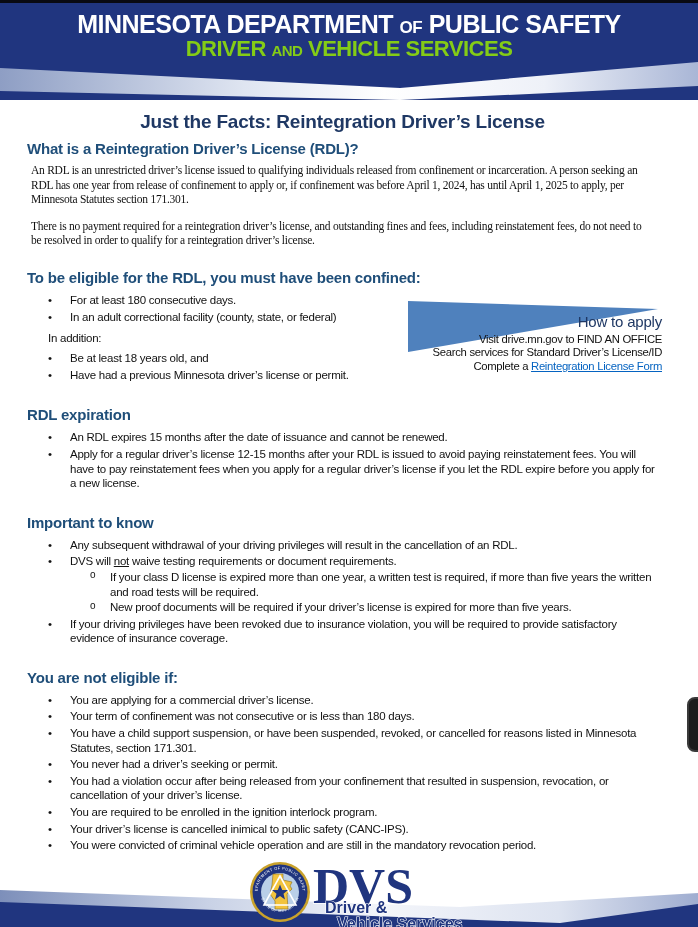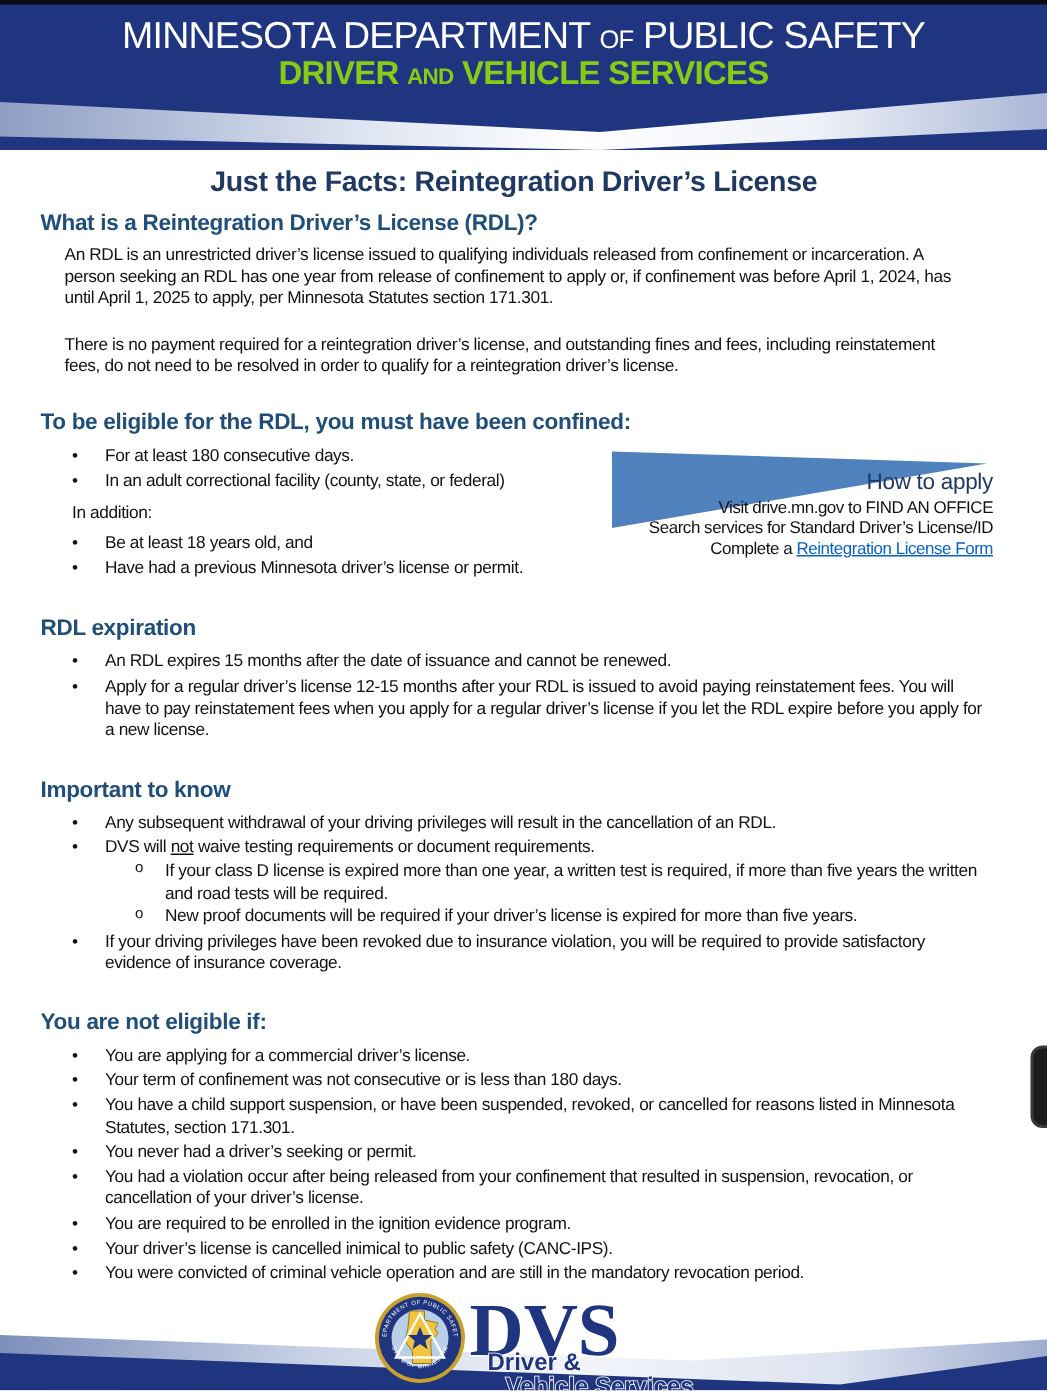--- a/index.html
+++ b/index.html
@@ -6,33 +6,33 @@
   .page {
     position:relative; width:698px; height:927px; margin:0 auto;
     background:#ffffff; overflow:hidden;
     font-family:"Liberation Sans", sans-serif;
     -webkit-font-smoothing:antialiased;
   }
 
   
   .header { position:relative; height:100px; background:#20357f; text-align:center; }
   .top-strip { position:absolute; top:0; left:0; width:100%; height:3px; background:#090a12; }
-  .hdr-line1 { padding-top:11px; color:#ffffff; font-weight:normal; font-size:25px;
+  .hdr-line1 { padding-top:11px; color:#ffffff; font-weight:bold; font-size:25px;
                letter-spacing:-0.5px; line-height:1.05; }
   .hdr-line1 .small { font-size:17px; }
   .hdr-line2 { color:#84cc16; font-weight:bold; font-size:22px; letter-spacing:-0.5px; line-height:1.1; }
   .hdr-line2 .small { font-size:15px; }
   .hdr-band { position:absolute; bottom:0; left:0; width:698px; height:40px; display:block; }
 
   
   .content { padding:4px 40px 0 27px; color:#111111; }
   .doc-title { margin:7px 0 0; text-align:center; color:#1f3864; font-size:19px;
                font-weight:bold; letter-spacing:-0.2px; }
   .sec-h { color:#1f4e79; font-size:15px; font-weight:bold; letter-spacing:-0.2px; margin:0; }
-  .body-t { font-size:11.5px; line-height:1.27; letter-spacing:-0.25px; margin:16px; }
+  .body-t { font-size:11.5px; line-height:1.27; letter-spacing:-0.25px; margin:4px;font-family:Liberation Serif, serif; }
   .mt6{margin-top:6px;} .mt7{margin-top:7px;} .mt8{margin-top:8px;} .mt12{margin-top:12px;}
   .mt21{margin-top:21px;} .mt23{margin-top:23px;} .mt24{margin-top:24px;}
 
   ul.blt { list-style:none; margin:7px 0 0 21px; padding:0; }
   ul.blt > li { position:relative; padding-left:22px; margin-bottom:2px;
                 font-size:11.5px; line-height:1.27; letter-spacing:-0.25px; }
   ul.blt > li::before { content:"\2022"; position:absolute; left:0; top:0; }
   ul.sub { list-style:none; margin:1px 0 1px 18px; padding:0; }
   ul.sub > li { position:relative; padding-left:22px; margin-bottom:1px;
                 font-size:11.5px; line-height:1.27; letter-spacing:-0.25px; }
@@ -128,21 +128,21 @@
       <li>If your driving privileges have been revoked due to insurance violation, you will be required to provide satisfactory evidence of insurance coverage.</li>
     </ul>
 
     <h2 class="sec-h mt23">You are not eligible if:</h2>
     <ul class="blt mt8">
       <li>You are applying for a commercial driver’s license.</li>
       <li>Your term of confinement was not consecutive or is less than 180 days.</li>
       <li>You have a child support suspension, or have been suspended, revoked, or cancelled for reasons listed in Minnesota Statutes, section 171.301.</li>
       <li>You never had a driver’s seeking or permit.</li>
       <li>You had a violation occur after being released from your confinement that resulted in suspension, revocation, or cancellation of your driver’s license.</li>
-      <li>You are required to be enrolled in the ignition evidence program.</li>
+      <li>You are required to be enrolled in the ignition interlock program.</li>
       <li>Your driver’s license is cancelled inimical to public safety (CANC-IPS).</li>
       <li>You were convicted of criminal vehicle operation and are still in the mandatory revocation period.</li>
     </ul>
   </div>
 
   <div class="apply-box">
     <svg class="apply-tri" width="254" height="54" viewBox="0 0 254 54">
       <polygon points="0,1 250,9 0,52" fill="#4f81bd"></polygon>
     </svg>
     <div class="apply-text">

